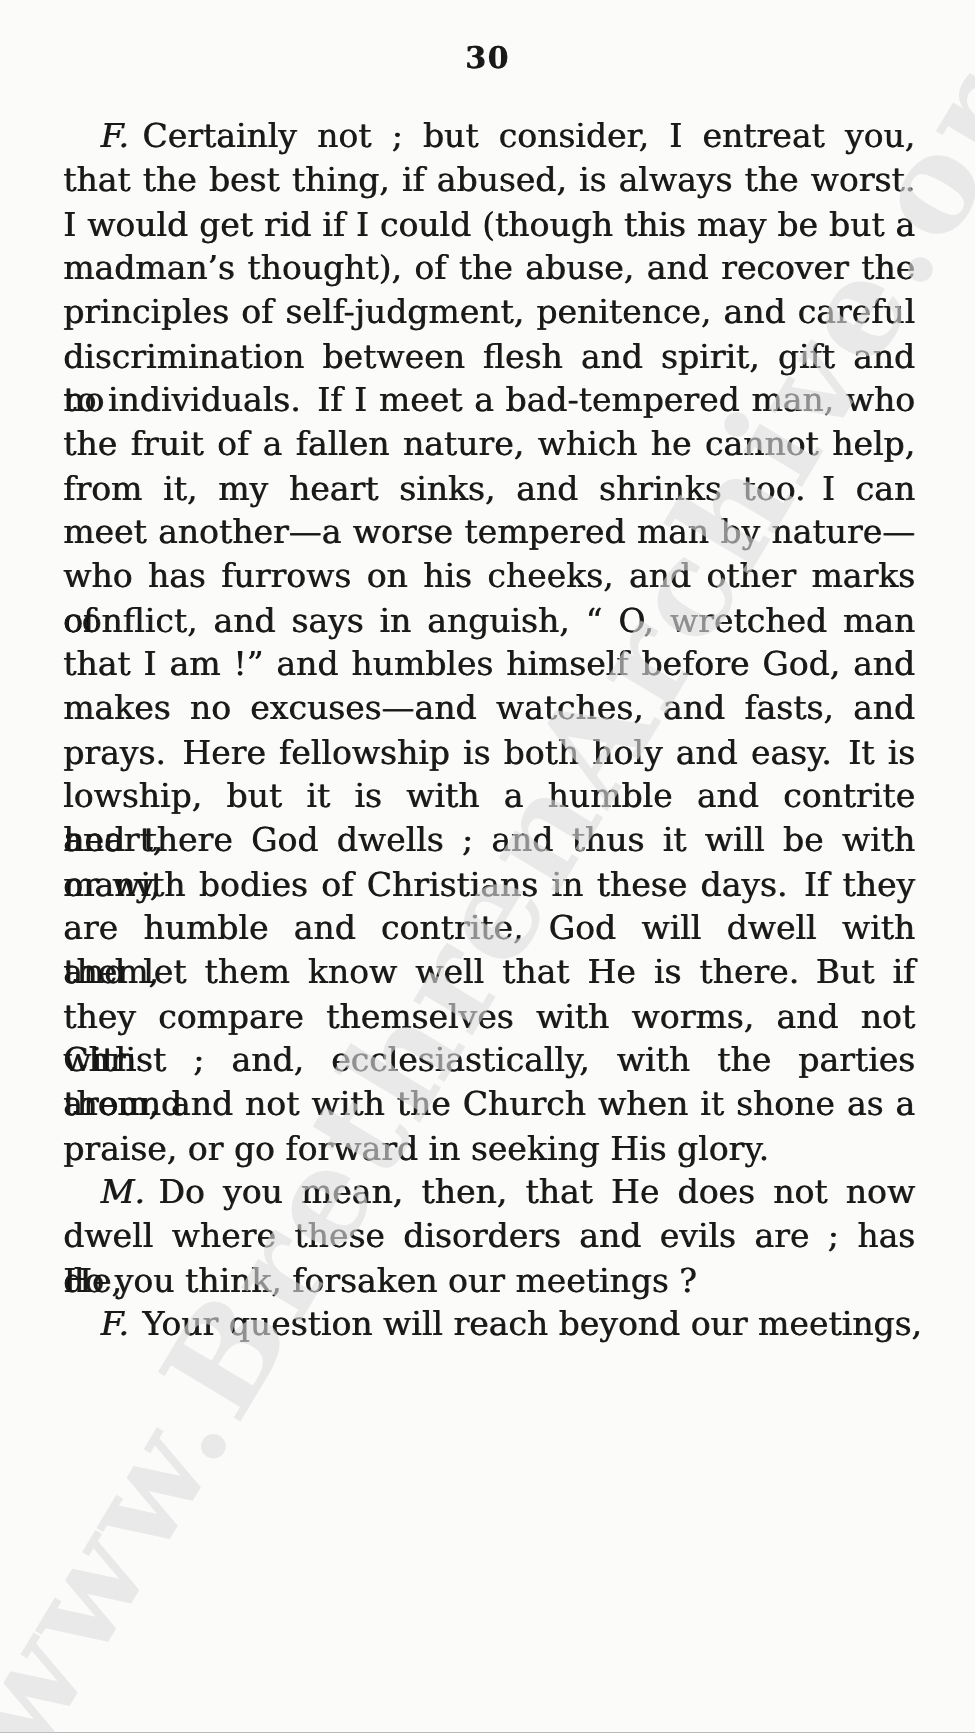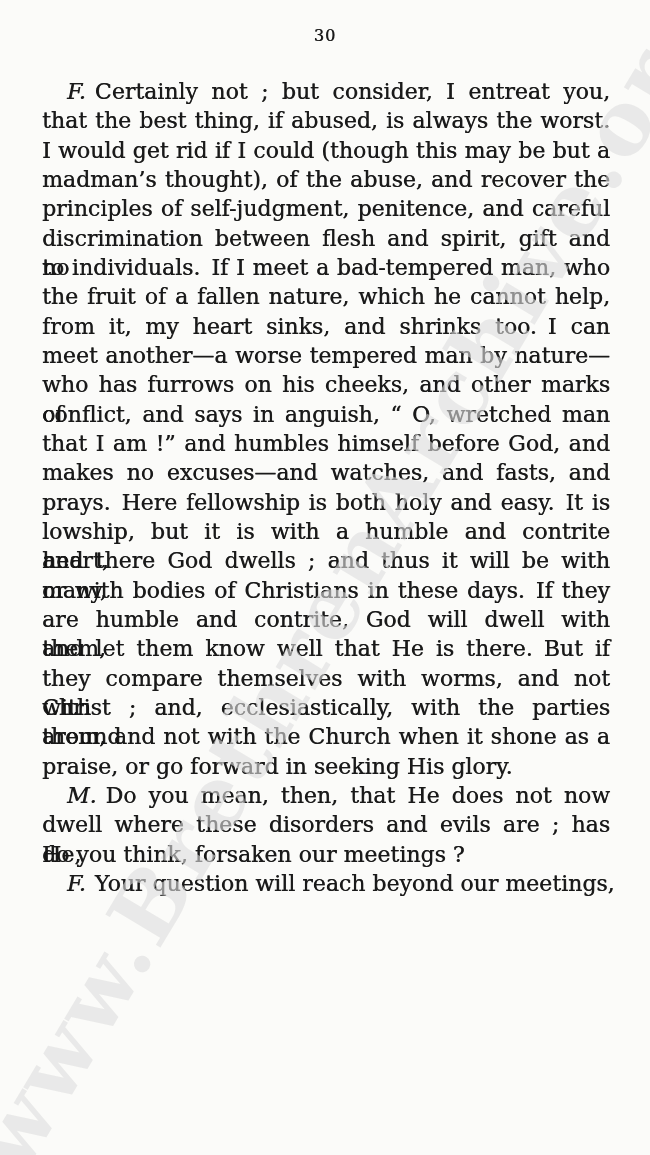--- a/index.html
+++ b/index.html
@@ -12,23 +12,24 @@
     overflow: hidden;
     font-family: "DejaVu Serif", "Liberation Serif", serif;
     color: #191919;
   }
   .pagenum {
     position: absolute;
     top: 26px;
     left: 0;
     width: 100%;
     text-align: center;
-    font-size: 16px;
+    font-size: 20px;
     letter-spacing: 1px;
     text-shadow: 0.4px 0 0 rgba(0,0,0,0.8);
+    font-weight: bold;
   }
   .textblock {
     position: absolute;
     left: 42px;
     top: 77px;
     width: 568px;
     z-index: 1;
   }
   .line {
     height: 29.34px;

